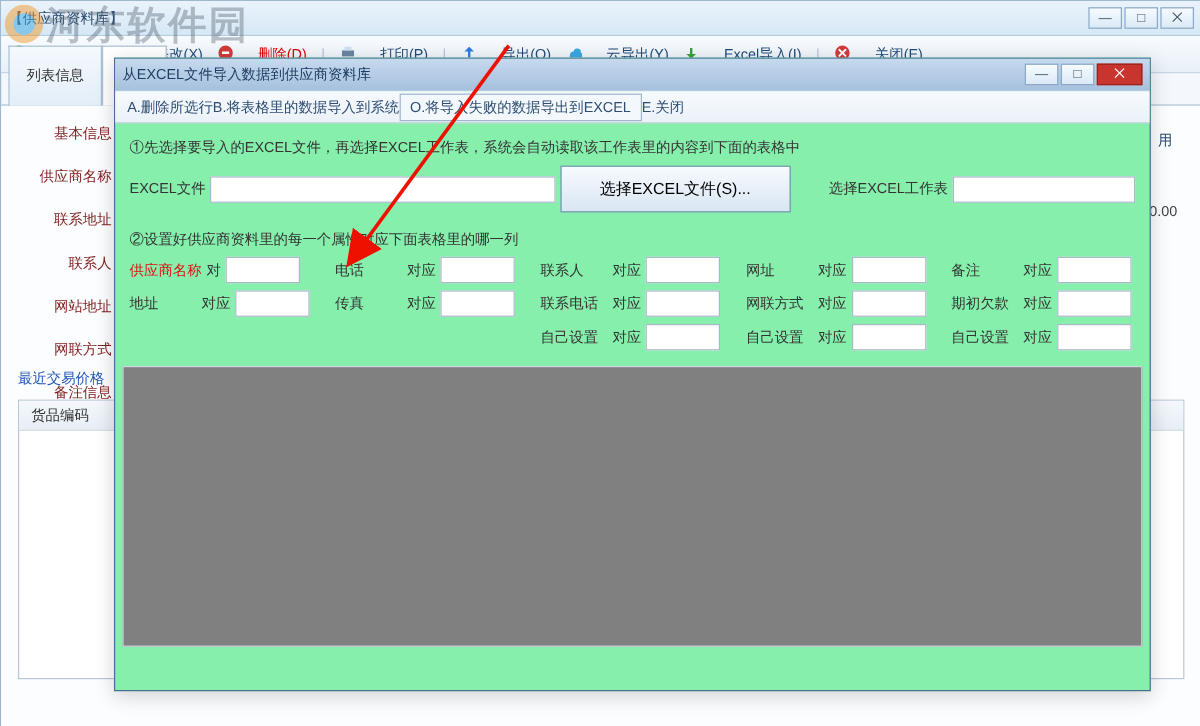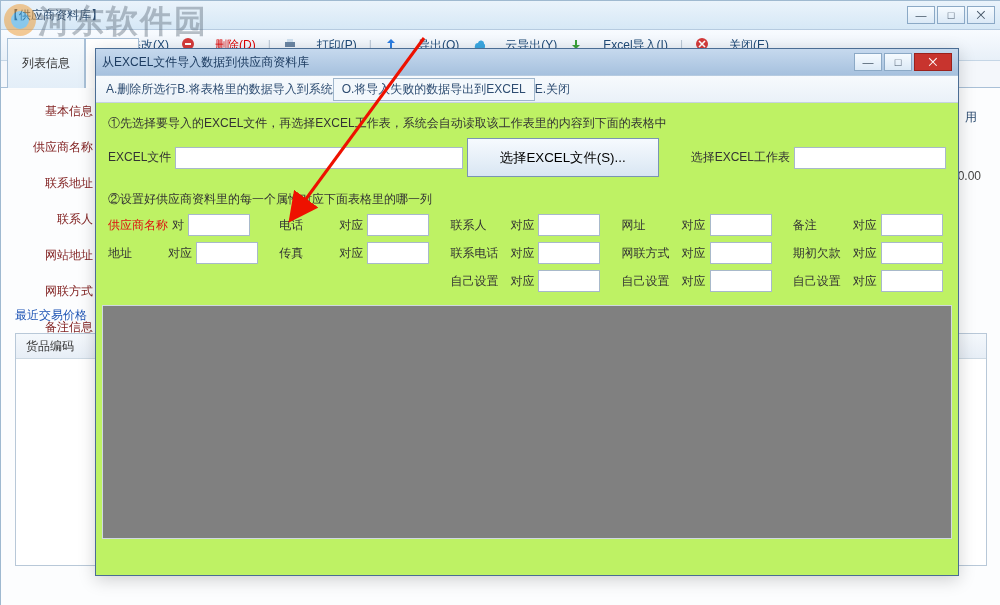--- a/index.html
+++ b/index.html
@@ -18,21 +18,21 @@
 .form-area{border-top:1px solid #a9c0d7;padding:12px 14px;background:#fcfdfe;height:calc(100% - 28px - 30px - 26px - 2px);box-sizing:border-box}
 .side-labels{position:absolute;left:14px;top:100px;width:78px;display:flex;flex-direction:column;gap:16px;color:#7f1d1d}
 .side-labels div{height:20px;display:flex;align-items:center;justify-content:flex-end}
 .recent{position:absolute;left:14px;top:306px;color:#1f55b5;cursor:pointer}
 .grid-back{position:absolute;left:14px;top:332px;right:14px;bottom:40px;border:1px solid #b8c8d8;background:#fff}
 .grid-head{height:24px;border-bottom:1px solid #cdd9e3;display:flex;align-items:center;padding-left:6px;background:linear-gradient(#f4f8fc,#e7eef6)}
 .grid-cell{width:78px;height:100%;border-right:1px solid #cdd9e3;display:flex;align-items:center;padding-left:4px}
 .val-right{position:absolute;right:20px;top:168px;color:#444}
 
 
-.dialog{position:absolute;left:95px;top:48px;width:862px;height:526px;border:1px solid #4b6d94;background:#bef264;box-shadow:0 4px 16px rgba(0,0,0,.18)}
+.dialog{position:absolute;left:95px;top:48px;width:862px;height:526px;border:1px solid #4b6d94;background:#86efac;box-shadow:0 4px 16px rgba(0,0,0,.18)}
 .dialog .titlebar{background:linear-gradient(#c6d9ee,#a6c1de);height:26px}
 .dialog .titlebar .title{color:#1d3c61}
 .dlg-close{width:36px;height:16px;background:#c8342e;border:1px solid #9a211c;color:#fff;display:flex;align-items:center;justify-content:center;font-size:11px;cursor:pointer}
 .dlg-toolbar{height:26px;border-bottom:1px solid #c6d3e0;display:flex;align-items:center;padding:0 10px;background:linear-gradient(#f7fafd,#eaf1f8)}
 .dlg-tb-item{color:#2e4d72;cursor:pointer}
 .dlg-tb-item.boxed{border:1px solid #9fb6cc;padding:2px 8px;background:#f3f8fc}
 .dlg-body{padding:10px 12px}
 .hint{color:#333;margin:2px 0 6px}
 .row{display:flex;align-items:center;gap:4px;margin:4px 0;flex-wrap:nowrap}
 .file-input{flex:1;height:20px;border:1px solid #a8b9ca;background:#fff;min-width:260px}

